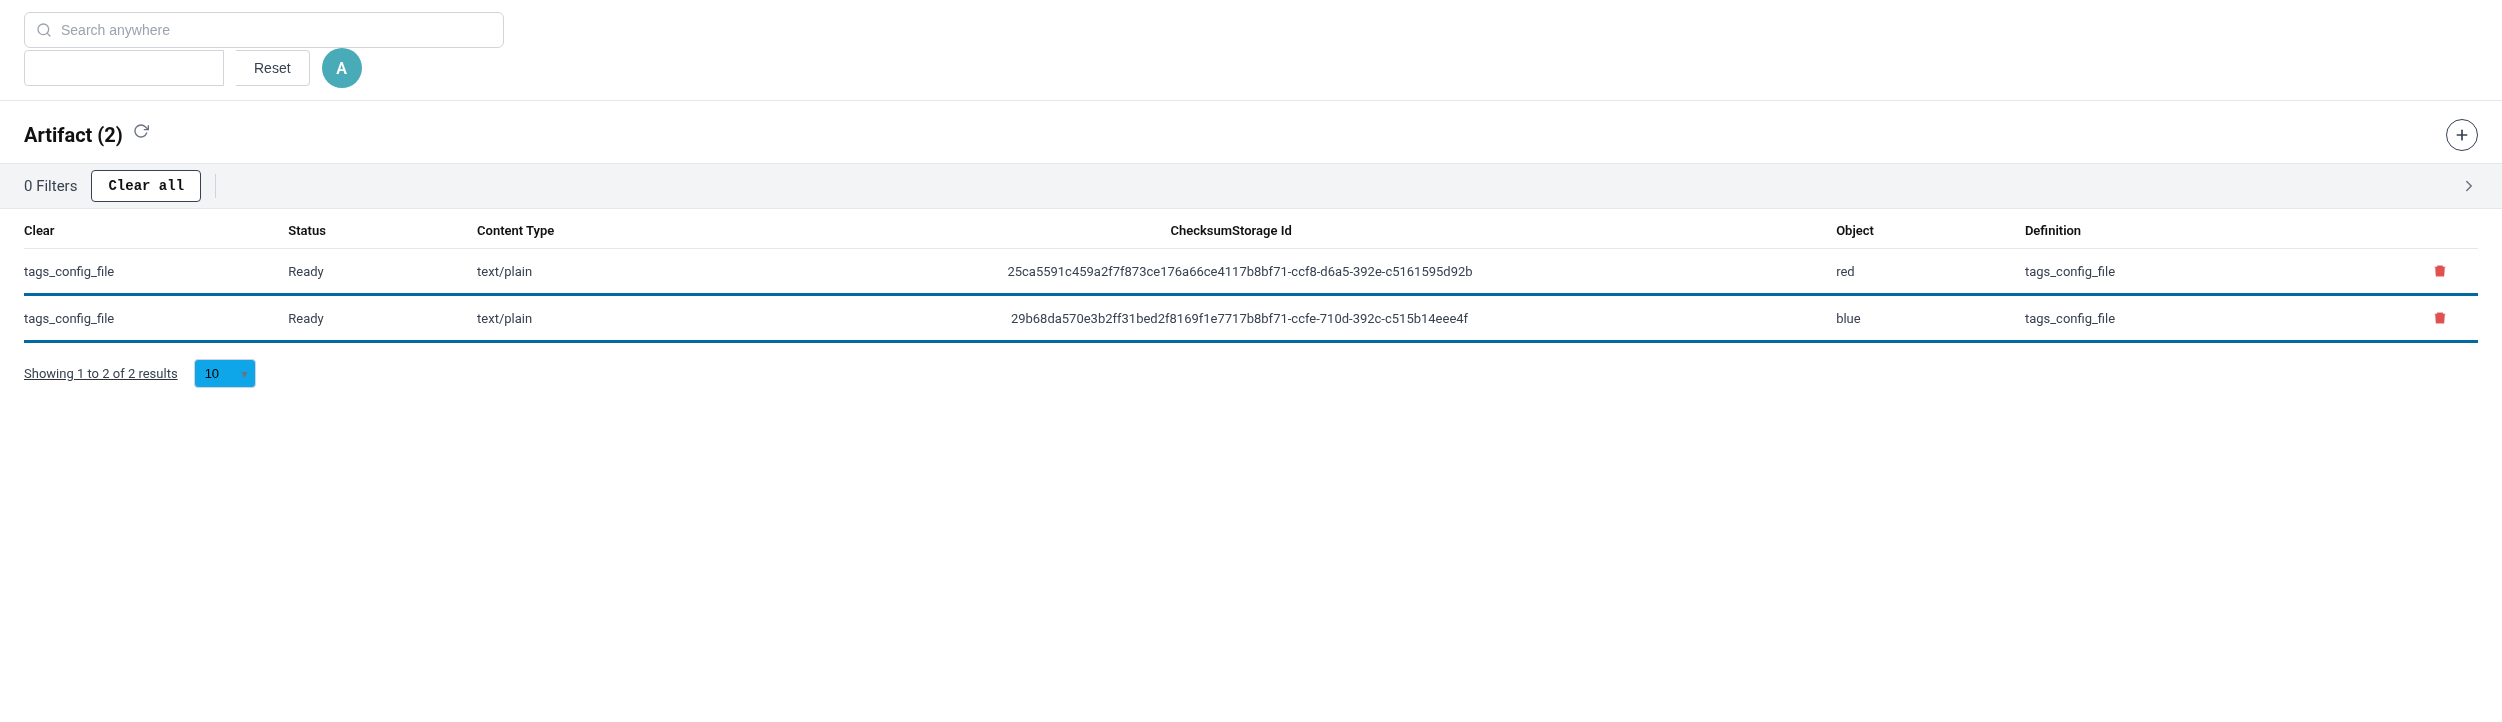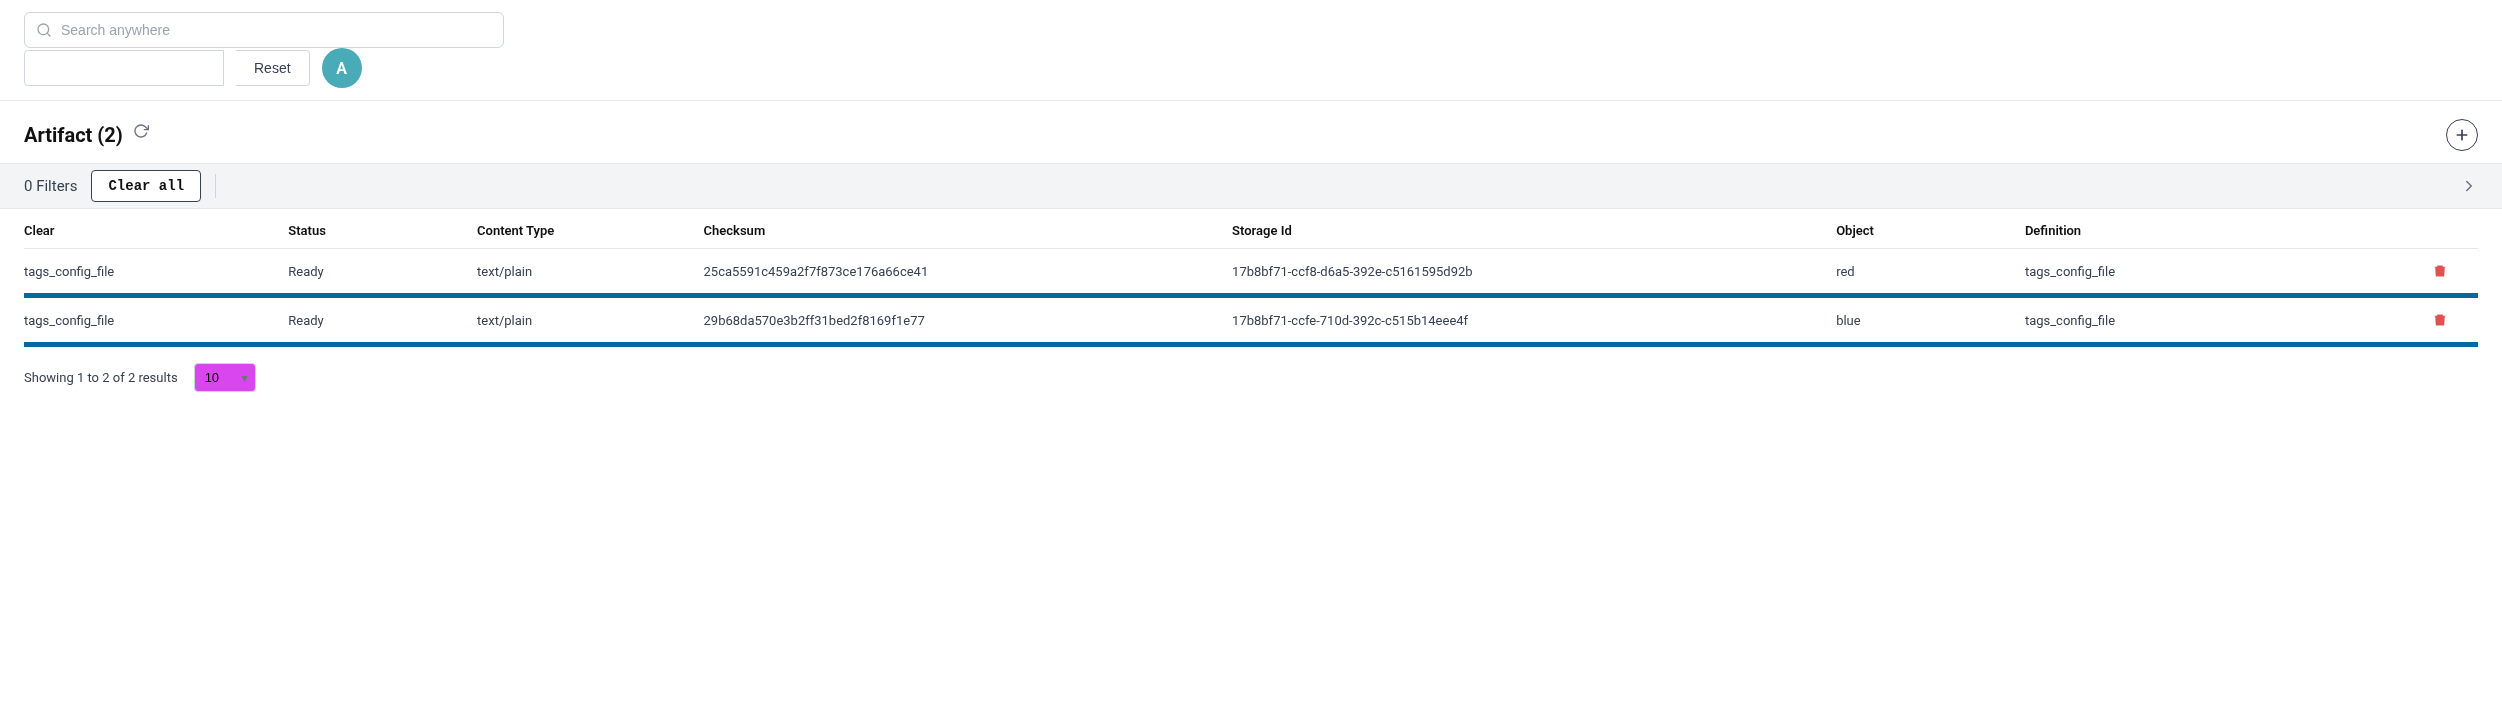--- a/index.html
+++ b/index.html
@@ -178,61 +178,62 @@
       font-weight: 600;
       font-size: 13px;
       color: #111;
       padding: 14px 0 10px;
       border-bottom: 1px solid #e5e7eb;
     }
     tbody tr td {
       padding: 14px 0;
       font-size: 13px;
       color: #374151;
-      border-bottom: 5px solid #0369a1;
+      border-bottom: 3px solid #0369a1;
     }
     .col-name { width: 140px; }
     .col-status { width: 100px; }
     .col-content { width: 120px; }
-    .col-checksum { width: 280px; }
+    .col-checksum { width: 280px; text-align: right; }
     .col-storage { width: 320px; }
     .col-object { width: 100px; }
     .col-definition { width: 200px; }
     .col-actions { width: 40px; text-align: center; }
     .delete-icon {
       color: #e05252;
       cursor: pointer;
       font-size: 16px;
       display: flex;
       align-items: center;
       justify-content: center;
     }
 
     
     .footer {
       display: flex;
       align-items: center;
       justify-content: space-between;
       padding: 16px 24px;
+      text-decoration: underline;
     }
     .showing-text {
       font-size: 13px;
       color: #374151;
     }
     .per-page-select {
       display: flex;
       align-items: center;
       gap: 6px;
       margin-left: 16px;
     }
     .per-page-dropdown {
       padding: 6px 28px 6px 10px;
       border: 1.5px solid #d1d5db;
       border-radius: 4px;
-      background: #d946ef;
+      background: #0ea5e9;
       font-size: 13px;
       cursor: pointer;
       appearance: none;
       -webkit-appearance: none;
     }
     .per-page-wrapper {
       position: relative;
       display: inline-block;
     }
     .per-page-arrow {

